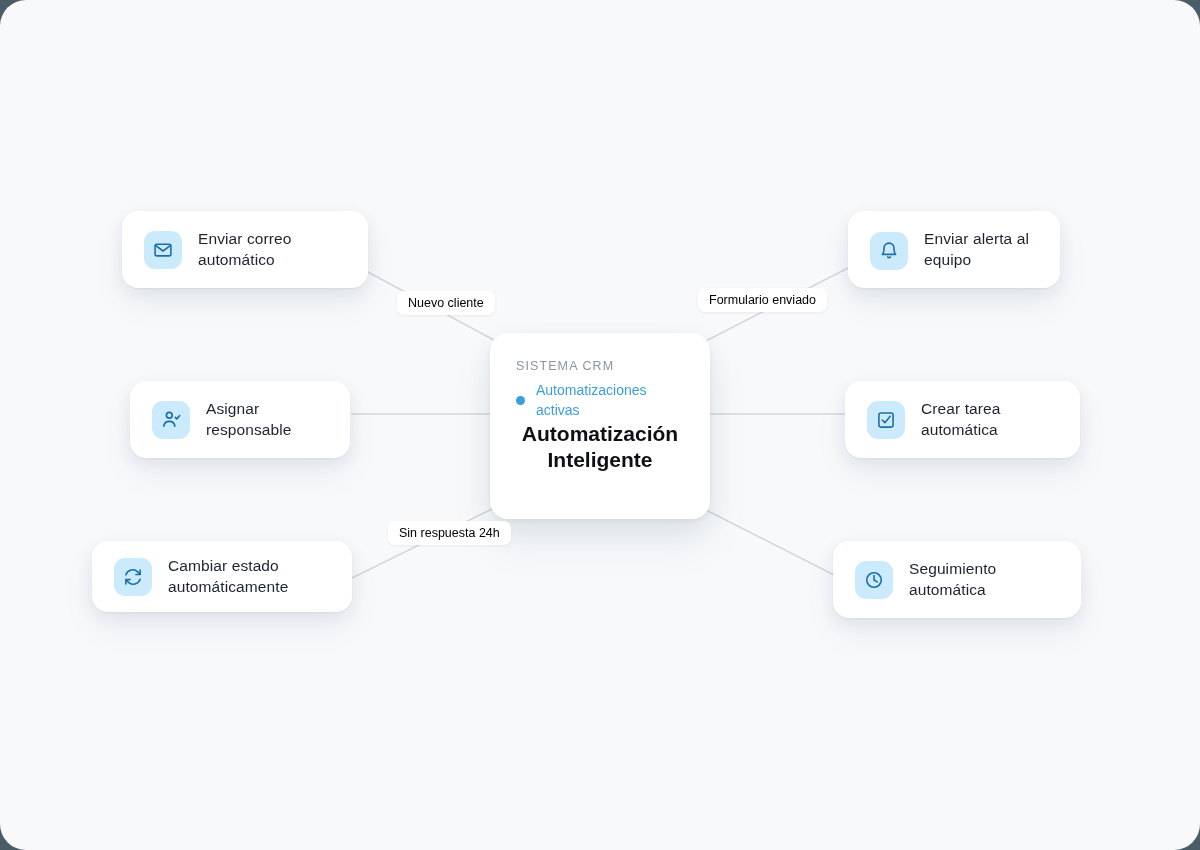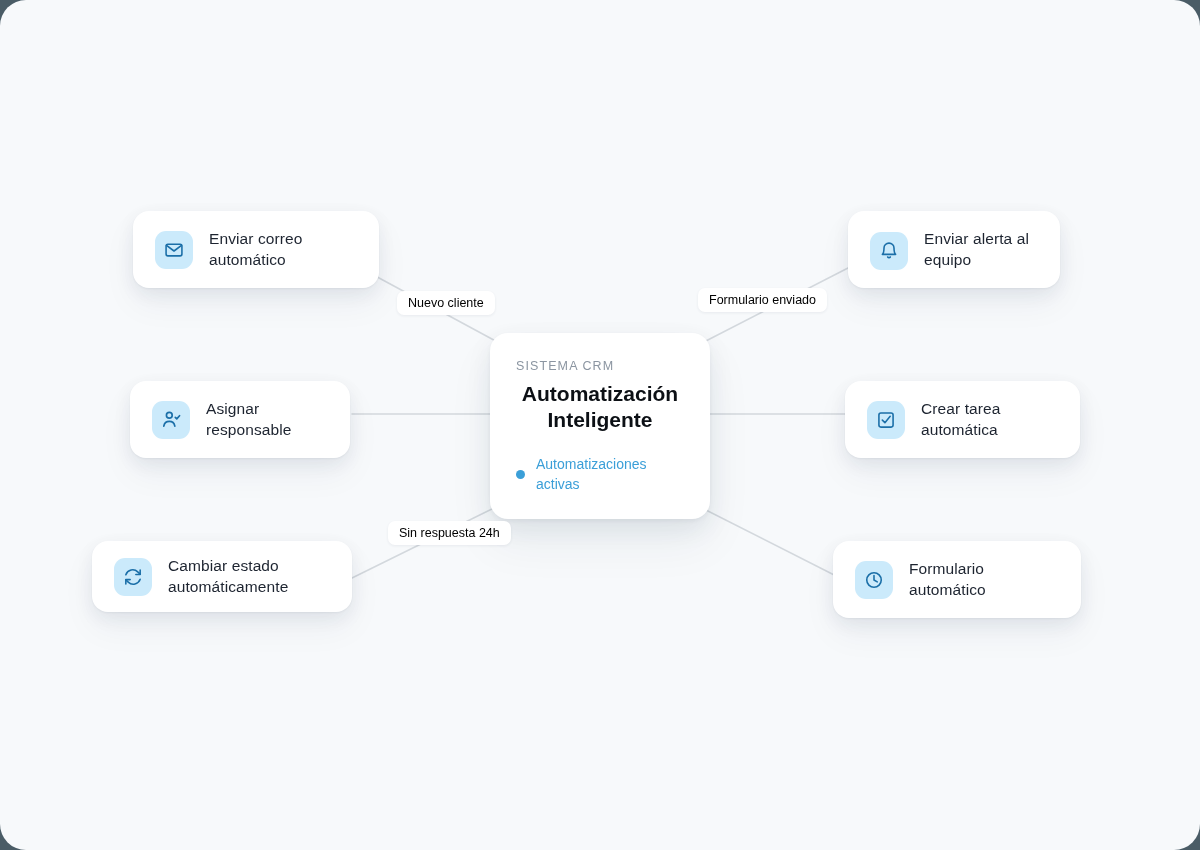--- a/index.html
+++ b/index.html
@@ -62,21 +62,21 @@
 
   .node-label {
     font-size: 15.5px;
     color: #1d2430;
     line-height: 1.33;
     white-space: pre-line;
     letter-spacing: .1px;
   }
 
   
-  #node-email   { left: 133px; top: 211px; width: 246px; }
+  #node-email   { left: 122px; top: 211px; width: 246px; }
   #node-alert   { left: 848px; top: 211px; width: 212px; align-items: flex-end; }
   #node-assign  { left: 130px; top: 381px; width: 220px; }
   #node-task    { left: 845px; top: 381px; width: 235px; }
   #node-status  { left: 92px;  top: 541px; width: 260px; padding: 15px 22px; }
   #node-follow  { left: 833px; top: 541px; width: 248px; }
 
   
   #center-card {
     position: absolute;
     left: 490px;
@@ -209,31 +209,31 @@
 automáticamente</span>
   </div>
 
   <div class="node" id="node-follow">
     <span class="node-icon">
       <svg width="20" height="20" viewBox="0 0 24 24" fill="none" stroke="#1b6fa8" stroke-width="1.9" stroke-linecap="round" stroke-linejoin="round">
         <circle cx="12" cy="12" r="8.7"></circle>
         <path d="M12 6.6 V12 L15.9 14.2"></path>
       </svg>
     </span>
-    <span class="node-label">Formulario automático</span>
+    <span class="node-label">Seguimiento automática</span>
   </div>
 
   <div id="center-card">
     <div id="center-eyebrow">SISTEMA CRM</div>
-    <div id="center-title">Automatización
-Inteligente</div>
     <div id="center-meta">
       <span class="meta-dot"></span>
       <span class="meta-text">Automatizaciones
 activas</span>
     </div>
+    <div id="center-title">Automatización
+Inteligente</div>
   </div>
 
   <div class="edge-label" id="label-nuevo">Nuevo cliente</div>
   <div class="edge-label" id="label-formulario">Formulario enviado</div>
   <div class="edge-label" id="label-sin">Sin respuesta 24h</div>
 
 </div>
 
 </body></html>

